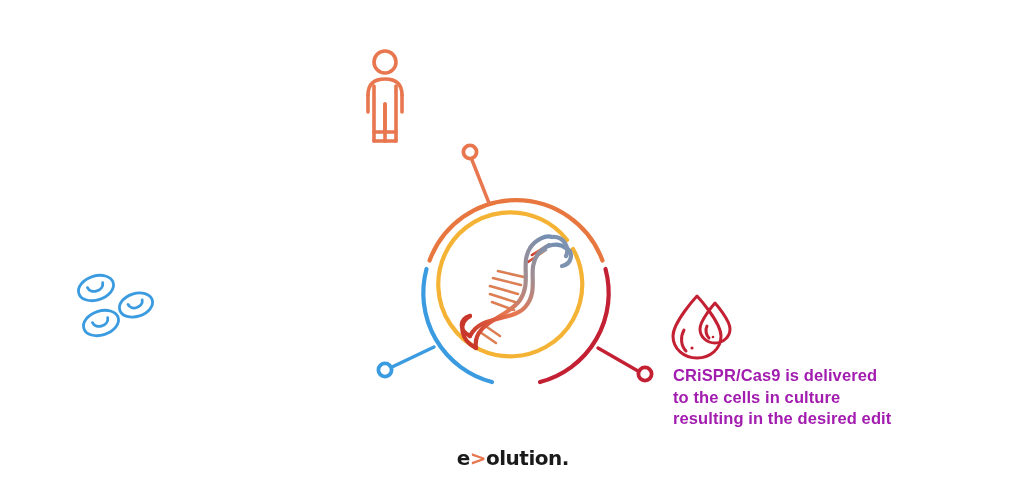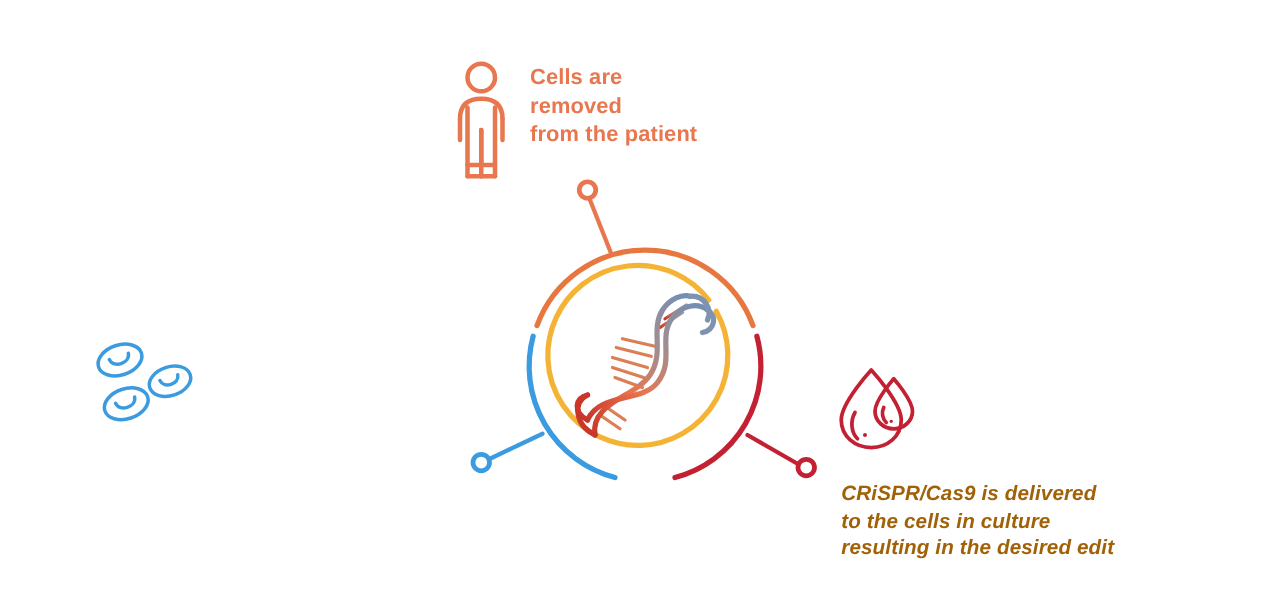--- a/index.html
+++ b/index.html
@@ -37,26 +37,25 @@
   #text-left {
     left: 72px;
     top: 346px;
     width: 290px;
     font-size: 16.5px;
     line-height: 21.5px;
     color: #3B9BE0;
   }
   #text-right {
     left: 673px;
-    top: 385px;
+    top: 365px;
     width: 300px;
     font-size: 16.5px;
     line-height: 21.5px;
-    color: #a16207;
-    font-style: italic;
+    color: #a21caf;
   }
 
   
   #logo {
     left: 0;
     top: 446px;
     width: 1024px;
     text-align: center;
     font-size: 20px;
     font-weight: bold;
@@ -185,23 +184,23 @@
       <circle cx="692" cy="348" r="1.6" fill="#C32033" stroke="none"></circle>
 
       <path d="M 715 303 C 715 303, 700 320, 700 329 C 700 337, 707 343, 715 343
                C 723 343, 730 337, 730 329 C 730 320, 715 303, 715 303 Z"></path>
       <path d="M 707 326 C 705 330, 706 335, 709 338"></path>
       <circle cx="713" cy="337" r="1.3" fill="#C32033" stroke="none"></circle>
     </g>
 
   </svg>
 
-  <div class="abs callout-text" id="text-top">Cells are
-removed
-from the patient</div>
 
 
   <div class="abs callout-text" id="text-right">CRiSPR/Cas9 is delivered
 to the cells in culture
 resulting in the desired edit</div>
 
+  <div class="abs" id="logo">
+    <span>e</span><span class="chev">&gt;</span><span>olution</span><span class="dot">.</span>
+  </div>
 
 </div>
 
 </body></html>

